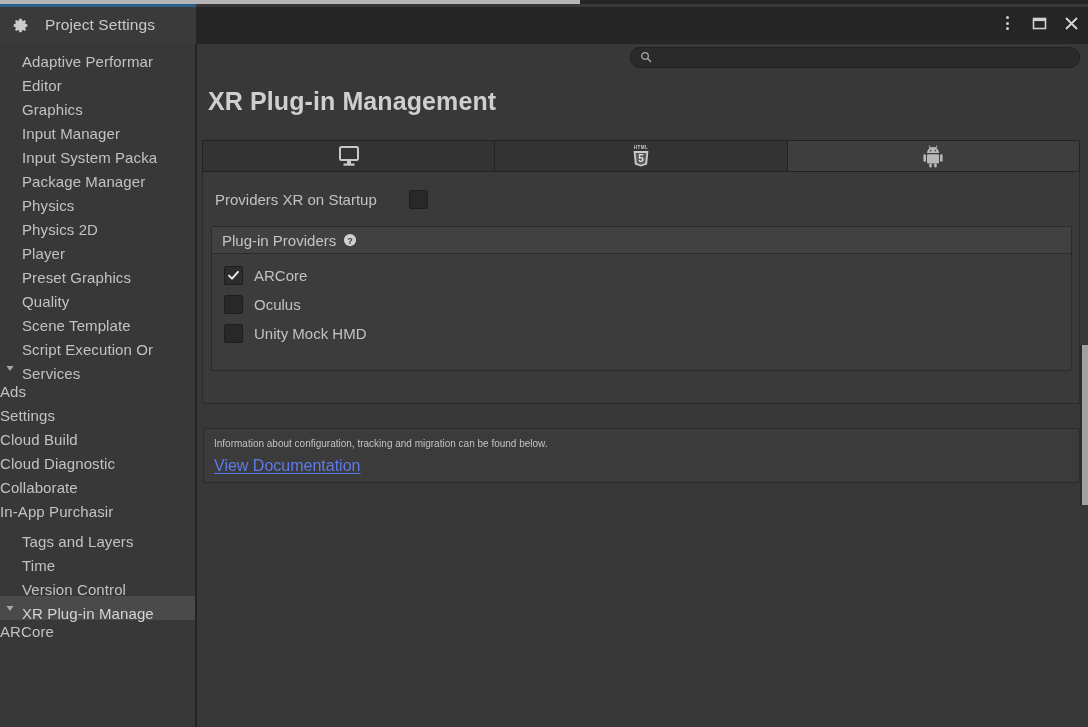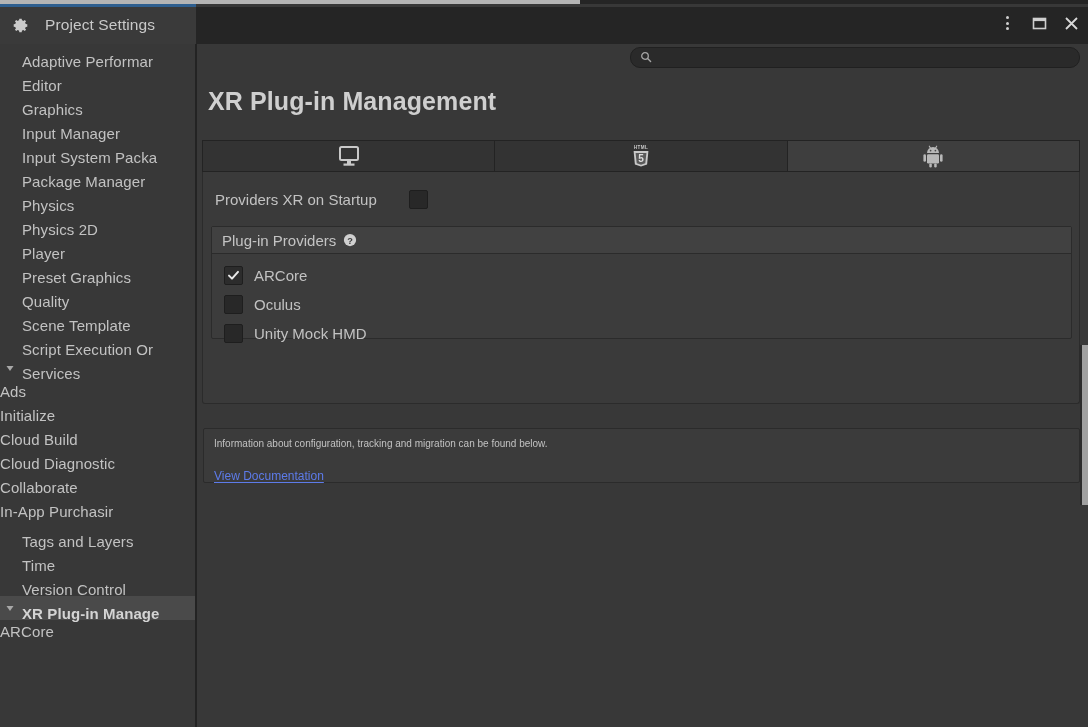--- a/index.html
+++ b/index.html
@@ -86,21 +86,21 @@
     position: absolute; left: 4px; width: 12px; height: 12px;
     display: flex; align-items: center; justify-content: center;
   }
   .nav-item .arrow svg { display: block; }
   .nav-label {
     font-size: 15px; color: #c2c2c2; letter-spacing: .1px; line-height: 24px;
   }
   .nav-item.depth0 .nav-label { padding-left: 22px; margin-top: 12px; }
   .nav-item.depth1 .nav-label { }
   .nav-item.selected { background: #4a4a4a; }
-  .nav-item.selected .nav-label { color: #d4d4d4; font-weight: bold; }
+  .nav-item.selected .nav-label { color: #d4d4d4; }
 
   
   .content {
     position: absolute; left: 197px; top: 70px; width: 891px; height: 657px;
     background: #383838;
   }
   .page-title {
     position: absolute; left: 11px; top: 17px;
     font-size: 25px; font-weight: bold; color: #cfcfcf; letter-spacing: .1px;
   }
@@ -132,21 +132,21 @@
   .cbox {
     width: 19px; height: 19px; background: #282828;
     border: 1px solid #1e1e1e; border-radius: 2px;
     display: flex; align-items: center; justify-content: center; cursor: pointer;
   }
   .cbox.on { background: #2c2c2c; }
   .cbox svg { display: block; }
   .init-row .cbox { margin-left: 32px; }
 
   .providers {
-    position: absolute; left: 8px; top: 54px; width: 861px; height: 113px;
+    position: absolute; left: 8px; top: 54px; width: 861px; height: 145px;
     border: 1px solid #2b2b2b; background: #3c3c3c; border-radius: 2px;
   }
   .providers-head {
     height: 27px; background: #414141; border-bottom: 1px solid #2b2b2b;
     display: flex; align-items: center; padding-left: 10px; gap: 7px;
   }
   .providers-title { font-size: 15px; color: #c4c4c4; }
   .helpicon { width: 14px; height: 14px; display: block; cursor: pointer; }
   .providers-body { padding: 7px 0 0 12px; }
   .prov-row {
@@ -155,22 +155,22 @@
   .prov-label { font-size: 15px; color: #c2c2c2; }
 
   
   .infobox {
     position: absolute; left: 6px; top: 358px; width: 877px; height: 55px;
     background: #3b3b3b; border: 1px solid #2b2b2b; border-radius: 2px;
     padding: 9px 0 0 10px;
   }
   .info-text { font-size: 10px; color: #c2c2c2; }
   .info-link {
-    display: inline-block; margin-top: 20px;
-    font-size: 12px; color: #5d7bea; text-decoration: underline;
+    display: inline-block; margin-top: 8px;
+    font-size: 16px; color: #5d7bea; text-decoration: underline;
     text-underline-offset: 2px; cursor: pointer;
   }
 
   
   .scroll-track {
     position: absolute; right: 0; top: 345px; width: 6px; height: 160px;
     background: #a0a0a0;
   }
   .scroll-edge {
     position: absolute; right: 6px; top: 345px; width: 2px; height: 160px;
@@ -276,21 +276,21 @@
           <svg width="10" height="10" viewBox="0 0 10 10">
             <path d="M1.5 3 L8.5 3 L5 8 Z" fill="#a8a8a8"></path>
           </svg>
         </span>
         <span class="nav-label">Services</span>
       </div>
       <div class="nav-item depth1">
         <span class="nav-label">Ads</span>
       </div>
       <div class="nav-item depth1">
-        <span class="nav-label">Initialize</span>
+        <span class="nav-label">Settings</span>
       </div>
       <div class="nav-item depth1">
         <span class="nav-label">Cloud Build</span>
       </div>
       <div class="nav-item depth1">
         <span class="nav-label">Cloud Diagnostic</span>
       </div>
       <div class="nav-item depth1">
         <span class="nav-label">Collaborate</span>
       </div>

